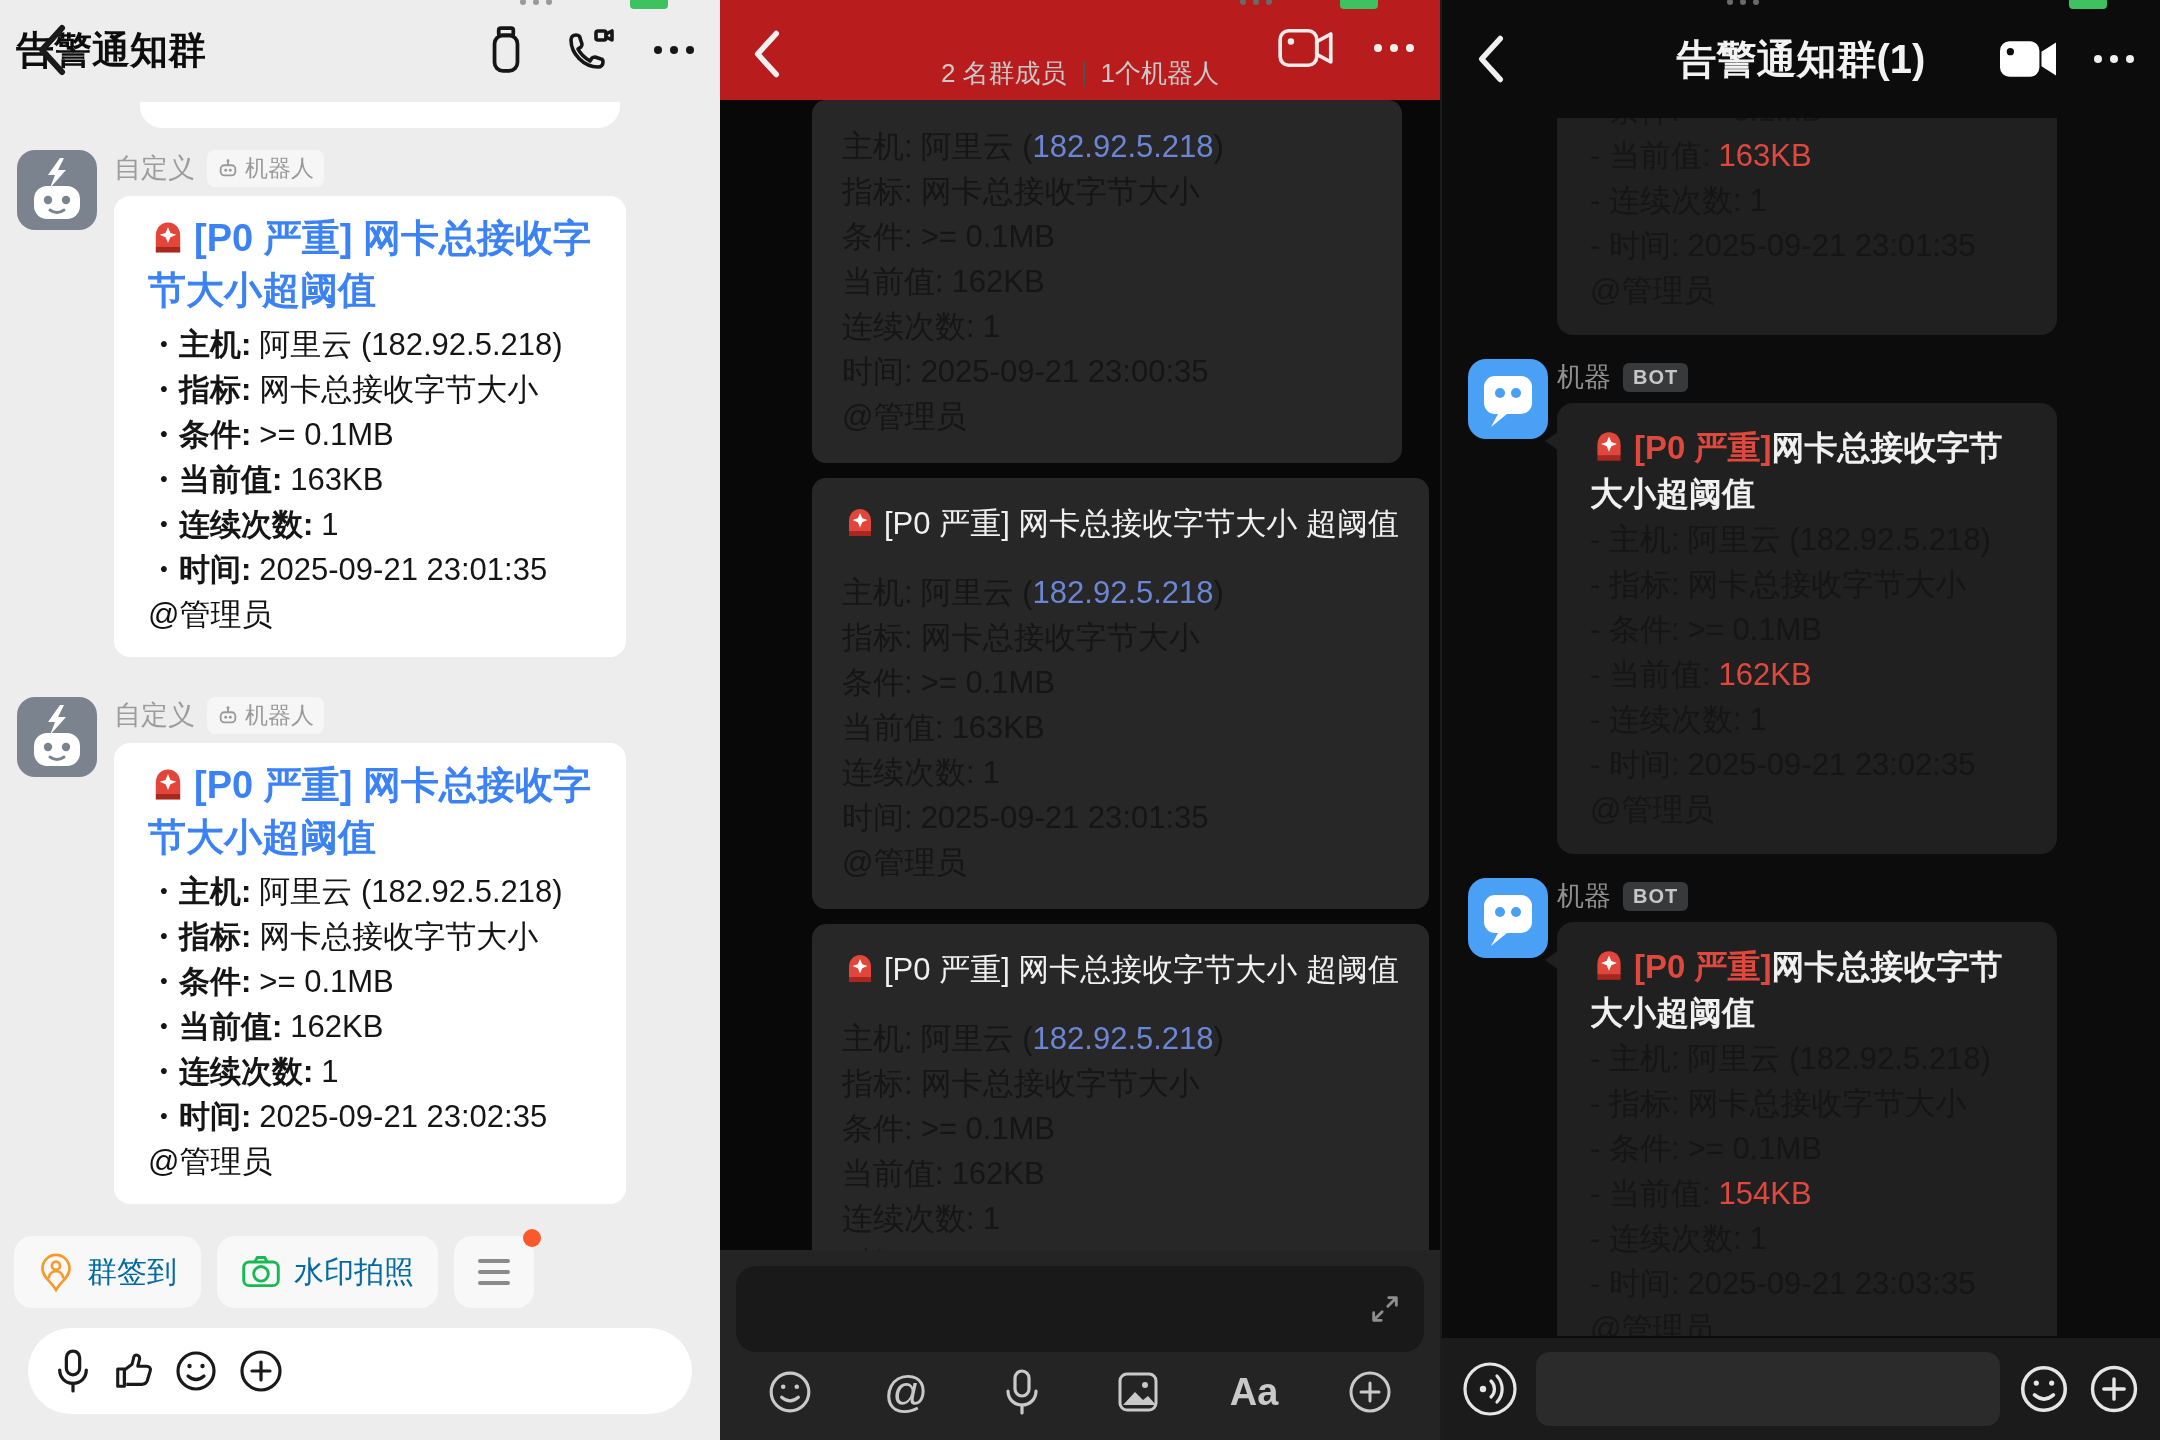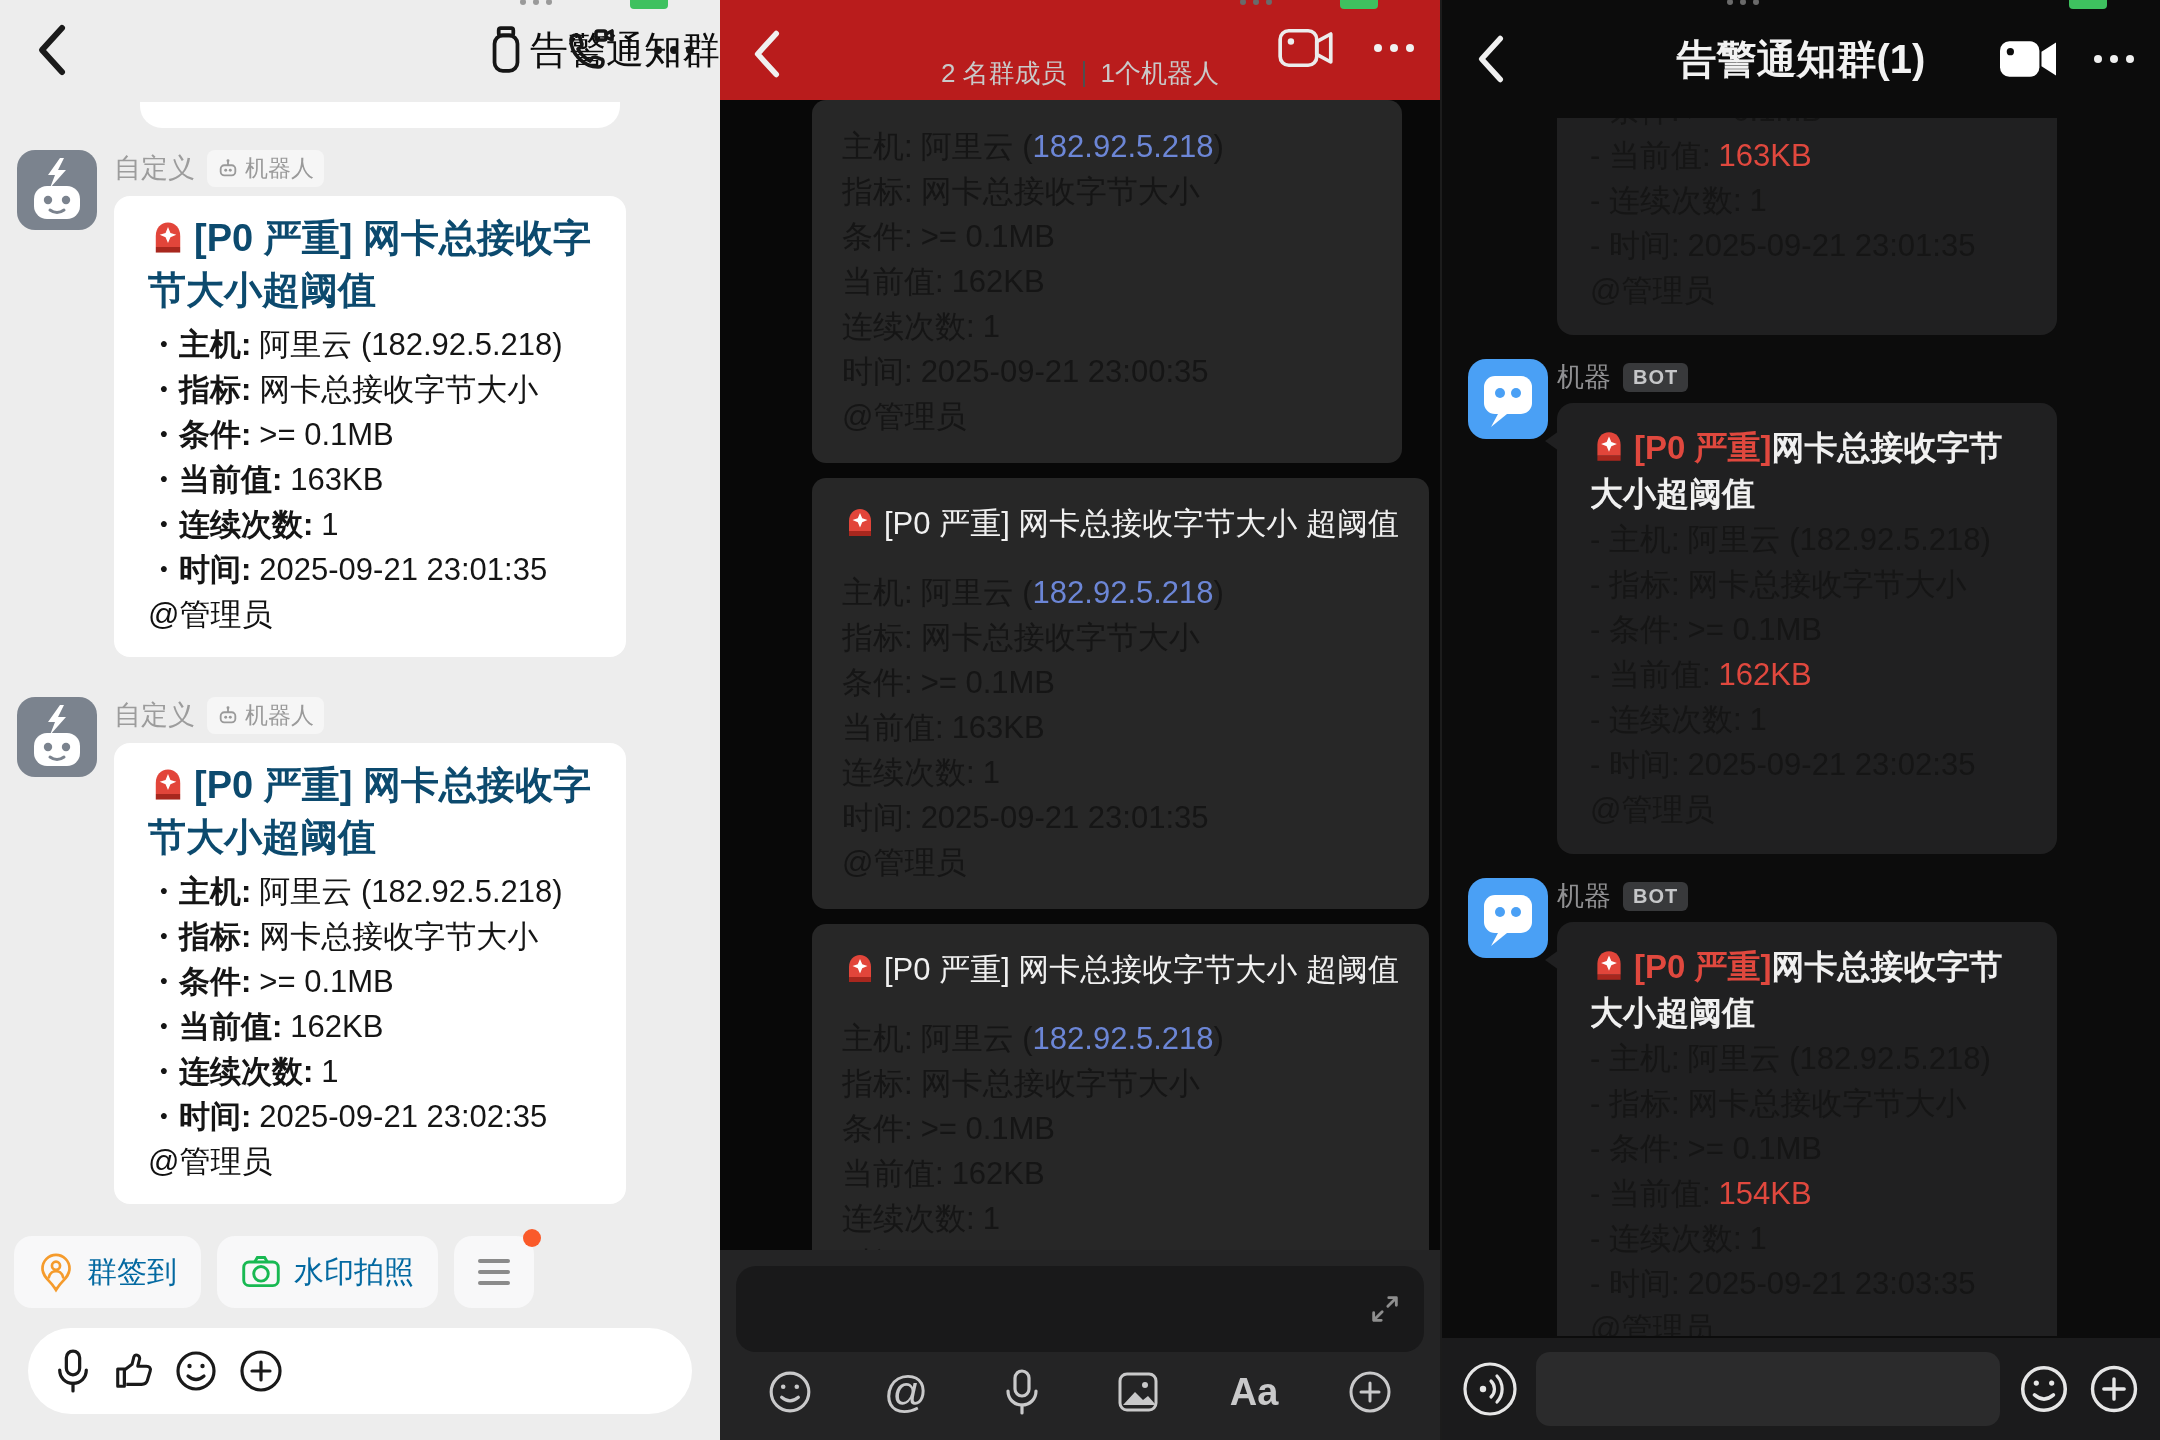--- a/index.html
+++ b/index.html
@@ -1,40 +1,40 @@
 <!DOCTYPE html>
 <html><head>
 <meta charset="utf-8">
 <style>
   html,body{margin:0;padding:0;}
   body{width:2160px;height:1440px;font-family:"Liberation Sans","DejaVu Sans",sans-serif;display:flex;overflow:hidden;background:#000;}
   .panel{position:relative;width:720px;height:1440px;overflow:hidden;flex:none;}
   
   #p-left{background:#ededed;color:#111;}
   .l-hdr{position:absolute;top:0;left:0;right:0;height:100px;z-index:6;display:flex;align-items:center;background:#ededed;}
-  .l-title{position:absolute;left:16px;right:0;text-align:right;font-size:38px;font-weight:400;color:#0d0d0d;}
+  .l-title{position:absolute;left:16px;right:0;text-align:left;font-size:38px;font-weight:700;color:#0d0d0d;}
   .l-back{margin-left:34px;z-index:2;}
   .l-icons{position:absolute;right:26px;display:flex;align-items:center;gap:38px;}
   .dots{display:flex;gap:8px;align-items:center;}
   .dots span{width:8px;height:8px;border-radius:50%;background:#161616;}
   .dots.white span{background:#f0f0f0;}
   .statusbits{position:absolute;top:-5px;height:16px;z-index:7;display:flex;gap:10px;align-items:flex-start;}
   .sb-dots{display:flex;gap:7px;margin-top:4px;}
   .sb-dots i{width:6px;height:6px;border-radius:50%;background:#9a9a9a;}
   .sb-batt{width:38px;height:14px;border-radius:4px;background:#3ec15f;}
   .l-chat{position:absolute;top:100px;left:0;right:0;bottom:150px;}
   .remnant{margin:2px 0 22px 140px;width:480px;height:26px;background:#fff;border-radius:0 0 22px 22px;}
   .lgroup{display:flex;padding:0 30px 0 17px;gap:17px;}
   .lgroup + .lgroup{margin-top:40px;}
   .avatar{width:80px;height:80px;flex:none;}
   .namerow{display:flex;align-items:center;gap:12px;height:36px;margin:0 0 10px;}
   .sender{font-size:27px;color:#9c9c9c;}
   .lbadge{display:flex;align-items:center;gap:6px;background:#f6f6f6;border-radius:8px;padding:3px 10px;font-size:23px;color:#9a9a9a;}
   .lcard{width:512px;background:#fff;border-radius:16px;padding:16px 34px 20px;box-sizing:border-box;}
-  .lcard .ctitle{font-size:38px;line-height:52px;font-weight:700;color:#0c4a6e;}
+  .lcard .ctitle{font-size:38px;line-height:52px;font-weight:700;color:#3b82f6;}
   .siren{vertical-align:-6px;margin-right:6px;}
   .lfields{margin-top:6px;}
   .frow{font-size:31px;line-height:45px;color:#151515;}
   .flabel{margin-right:8px;}
   .lcard .flabel{font-weight:700;}
   .mention{font-size:31px;line-height:45px;}
   .quick{position:absolute;left:14px;bottom:132px;display:flex;gap:16px;align-items:center;z-index:4;}
   .pill{height:72px;background:#f8f8f9;border-radius:18px;display:flex;align-items:center;gap:13px;padding:0 24px;font-size:30px;color:#0369a1;position:relative;}
   .burger{display:flex;flex-direction:column;gap:7px;}
   .burger i{width:32px;height:4px;background:#8b8b8b;border-radius:2px;}

